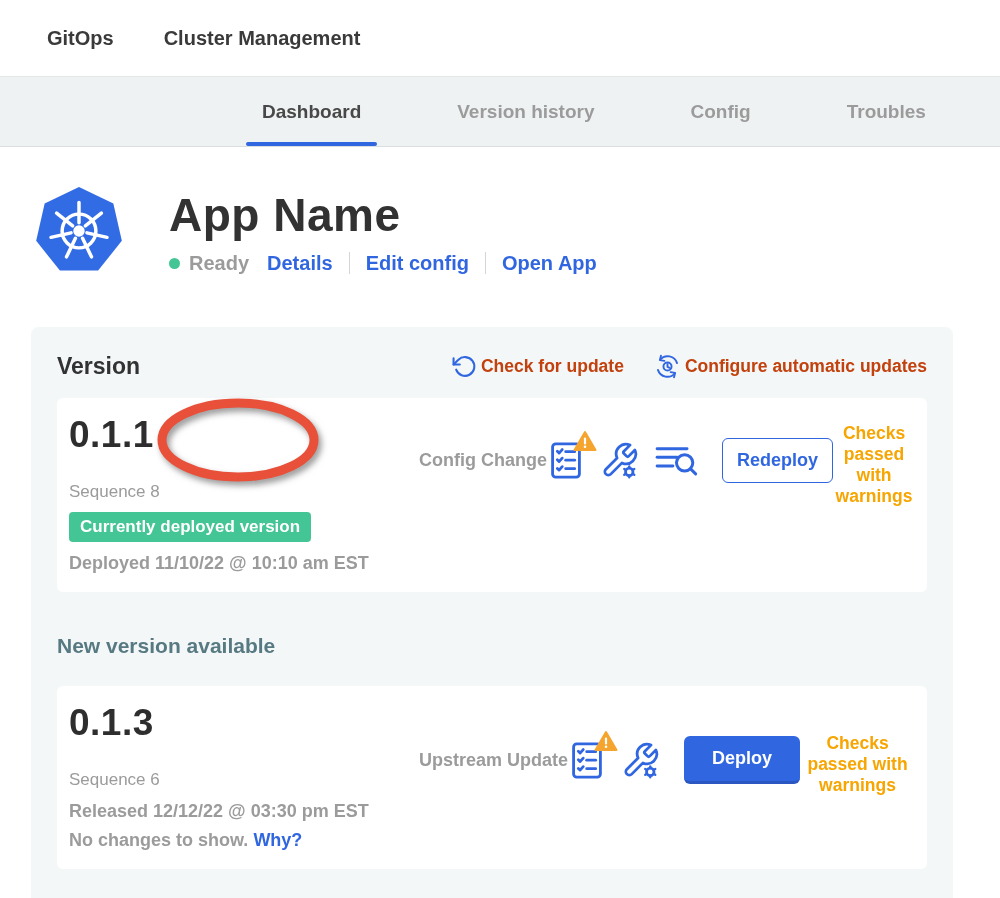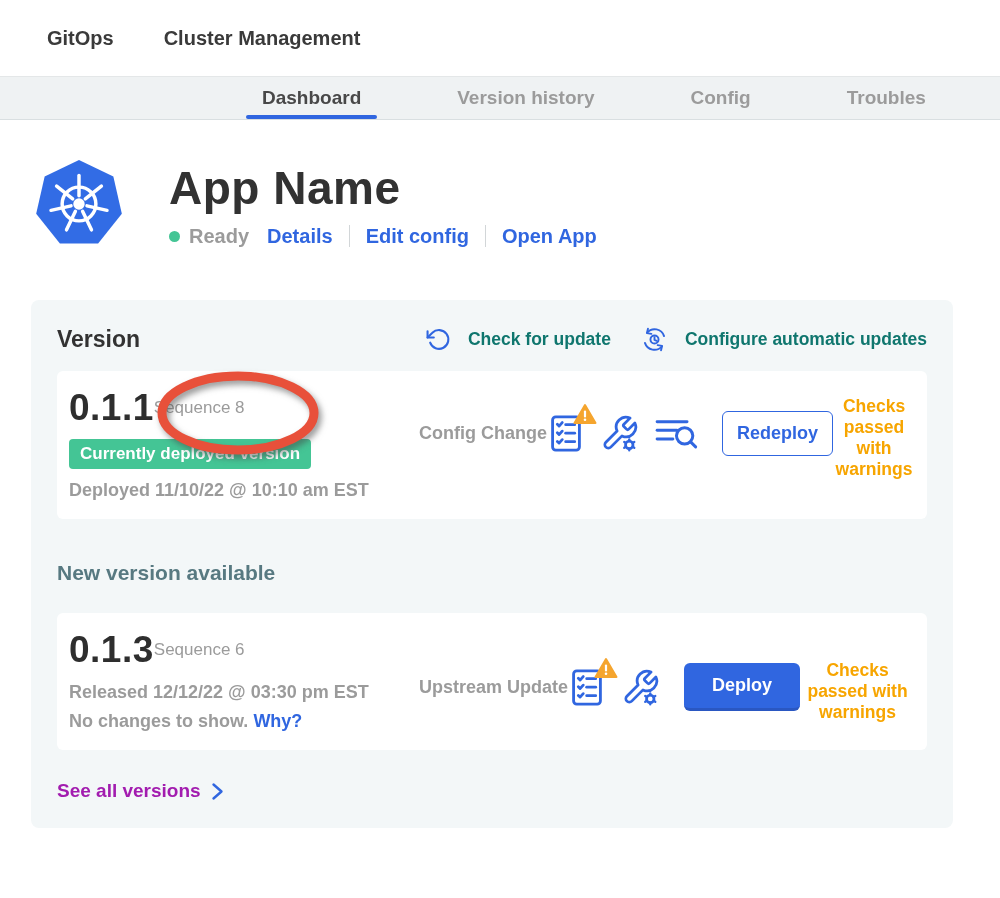--- a/index.html
+++ b/index.html
@@ -9,21 +9,21 @@
   
   .nav1 { height:77px; display:flex; align-items:stretch; padding-left:22px;
     border-bottom:1px solid #e4e7e8; background:#fff; }
   .nav1-tab { position:relative; display:flex; align-items:center; padding:0 25px;
     font-size:20px; font-weight:700; color:#363636; cursor:pointer; }
   .nav1-tab.inactive { color:#3a3a3a; }
   .nav1-underline { position:absolute; left:0; right:0; bottom:1px; height:4px;
     background:#3066e0; border-radius:2px; }
 
   
-  .nav2 { height:43px; display:flex; align-items:stretch; padding-left:246px;
+  .nav2 { height:70px; display:flex; align-items:stretch; padding-left:246px;
     background:#eff2f3; border-bottom:1px solid #d9dfe1; gap:64px; overflow:hidden; }
   .nav2-tab { position:relative; display:flex; align-items:center; padding:0 16px;
     font-size:19px; font-weight:600; color:#9b9b9b; cursor:pointer; white-space:nowrap; }
   .nav2-tab.active { color:#484848; font-weight:700; }
   .nav2-underline { position:absolute; left:0; right:0; bottom:0; height:4px;
     background:#3066e0; border-radius:2px; }
 
   
   .app-header { display:flex; align-items:center; padding:38px 0 0 33px; }
   .k8s-logo { width:92px; height:92px; flex:0 0 auto; }
@@ -34,28 +34,28 @@
   .status-text { color:#9b9b9b; font-weight:600; margin-right:18px; }
   .hdr-link { color:#3066e0; font-weight:700; text-decoration:none; cursor:pointer; }
   .hdr-sep { width:1px; height:22px; background:#d2d6d8; margin:0 16px; }
 
   
   .version-card { width:922px; margin:50px 0 0 31px; background:#f3f7f8;
     border-radius:8px; padding:26px 26px 26px 26px; }
   .vc-header { display:flex; align-items:center; }
   .vc-title { font-size:23px; font-weight:800; color:#323232; }
   .vc-actions { margin-left:auto; display:flex; align-items:center; gap:30px; }
-  .vc-action { display:flex; align-items:center; gap:17px; color:#0f766e;
+  .vc-action { display:flex; align-items:center; gap:4px; color:#c2410c;
     font-size:17.5px; font-weight:700; cursor:pointer;justify-content:flex-end; }
 
   .inner-card { position:relative; background:#ffffff; border-radius:6px;
     margin-top:18px; padding:16px 12px 18px 12px; display:flex; align-items:flex-start; }
 
   .ver-left { width:350px; flex:0 0 auto; }
-  .ver-line { display:flex; align-items:center; gap:0; }
+  .ver-line { display:flex; align-items:flex-start; gap:26px;flex-direction:column; }
   .ver-number { font-size:37px; font-weight:800; color:#2e2e2e; letter-spacing:.5px; }
   .ver-seq { font-size:17px; color:#9b9b9b; font-weight:500; }
   .deployed-badge { display:inline-block; margin-top:10px; background:#44c595; color:#fff;
     font-size:17px; font-weight:700; padding:5px 11px; border-radius:4px; }
   .meta-line { margin-top:11px; font-size:18px; font-weight:600; color:#9b9b9b; }
   .why-link { color:#3066e0; font-weight:700; cursor:pointer; }
 
   .ver-right { flex:1; display:flex; flex-direction:row; }
   .ver-right-row { display:flex; align-items:center; }
   .src-label { font-size:18px; font-weight:700; color:#9b9b9b; white-space:nowrap; }

